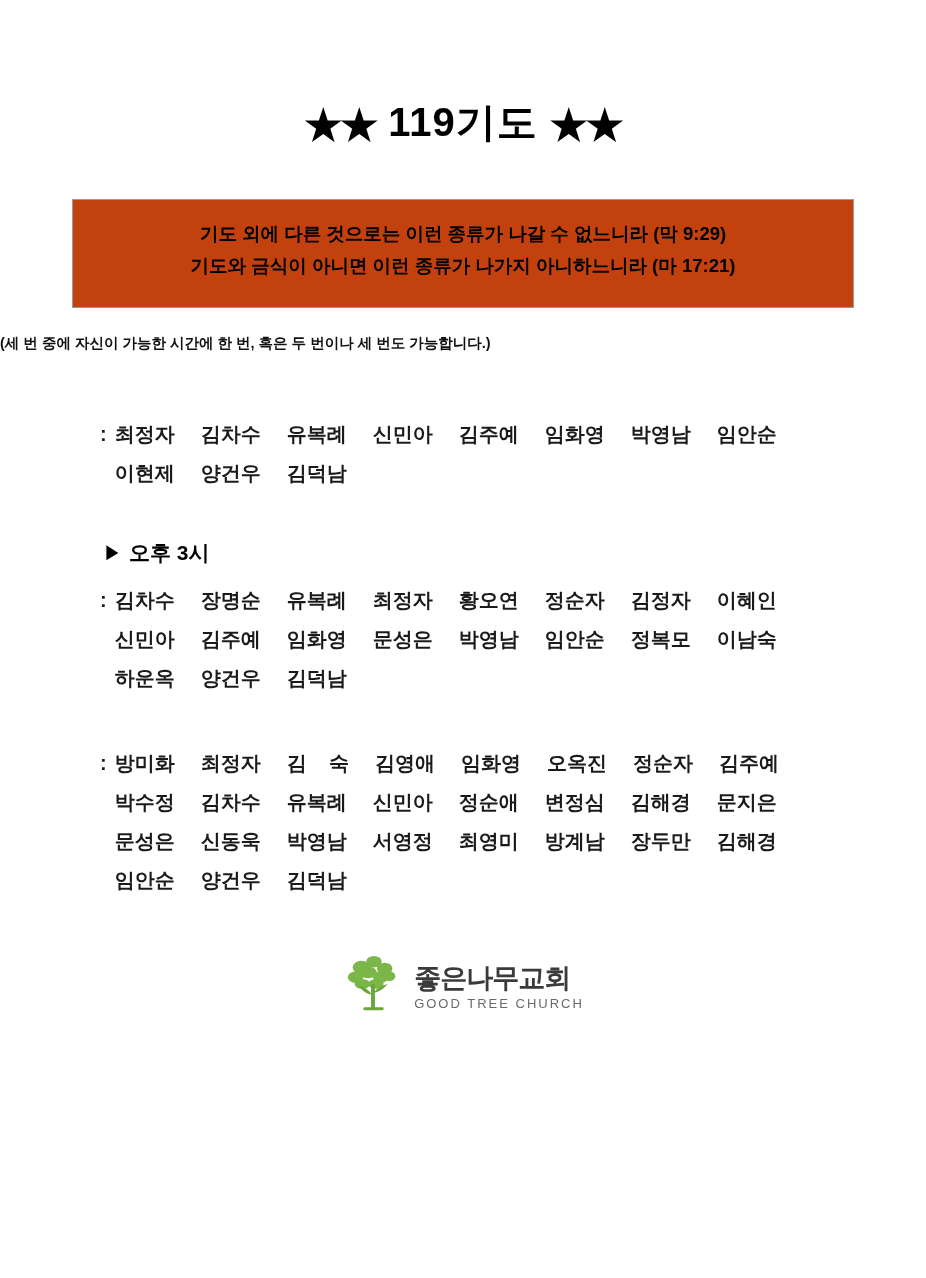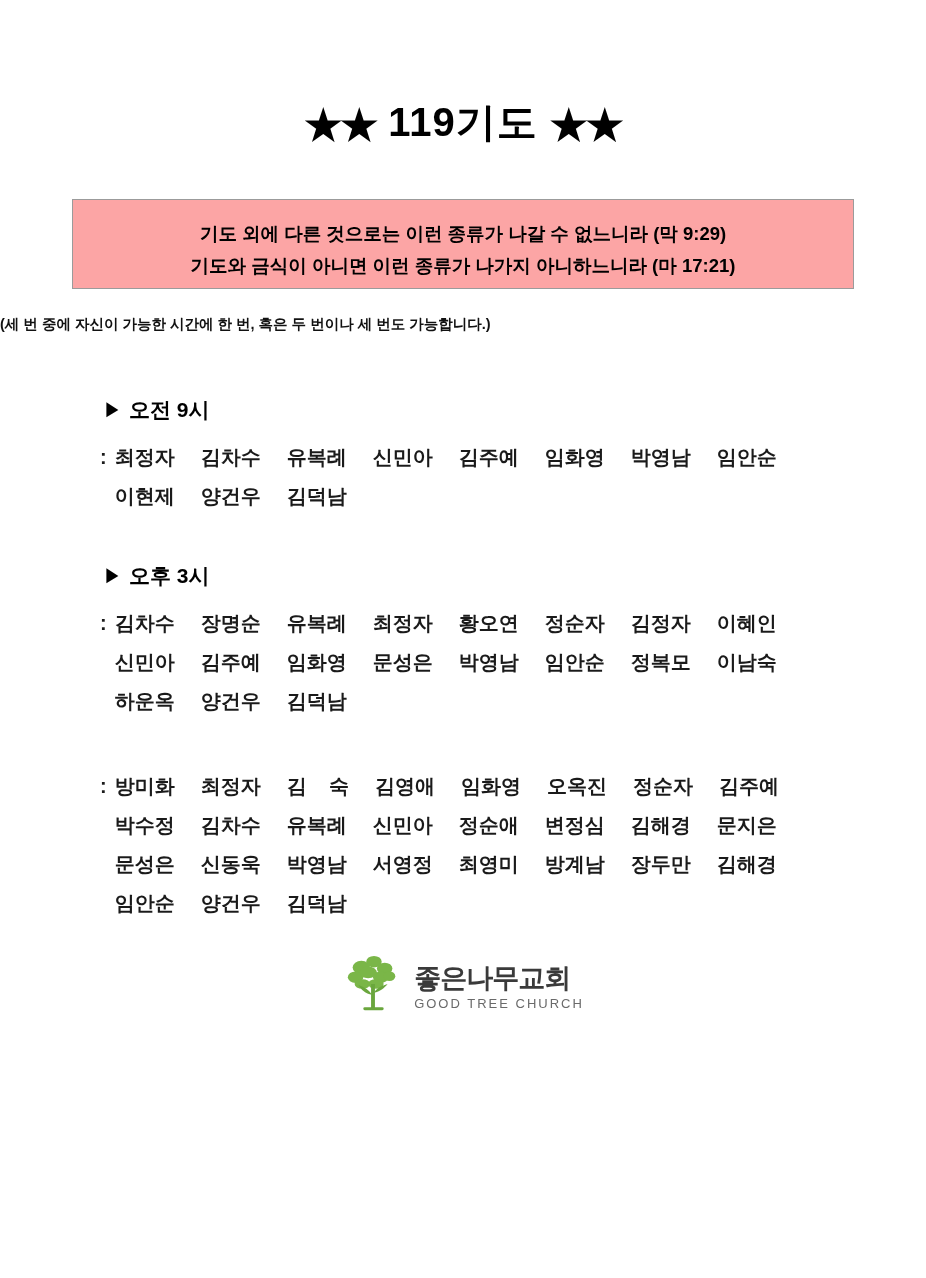--- a/index.html
+++ b/index.html
@@ -38,23 +38,23 @@
     vertical-align: -2px;
     letter-spacing: -2px;
   }
   .title .star-left { margin-right: 12px; }
   .title .star-right { margin-left: 12px; }
 
   
   .verse-box {
     margin: 52px 72px 0 72px;
     border: 1px solid #9b9b9b;
-    padding: 18px 10px 5px 10px;
+    padding: 18px 10px 24px 10px;
     text-align: center;
-    background: #fca5a5;
+    background: #c2410c;
   }
   .verse-line {
     font-size: 18.5px;
     font-weight: bold;
     line-height: 1.75;
     color: #000;
   }
 
   .note {
     font-size: 14.5px;
@@ -147,23 +147,20 @@
   <div class="verse-box">
     <div class="verse-line">기도 외에 다른 것으로는 이런 종류가 나갈 수 없느니라 (막 9:29)</div>
     <div class="verse-line">기도와 금식이 아니면 이런 종류가 나가지 아니하느니라 (마 17:21)</div>
   </div>
 
   <div class="note">(세 번 중에 자신이 가능한 시간에 한 번, 혹은 두 번이나 세 번도 가능합니다.)</div>
 
   <div class="sections">
 
     <div class="section">
-      <div class="section-head">
-        <span class="tri">▶</span><span>오전 9시</span>
-      </div>
       <div class="names-wrap">
         <span class="colon">:</span>
         <div class="names">
           <span class="name">최정자</span>
           <span class="name">김차수</span>
           <span class="name">유복례</span>
           <span class="name">신민아</span>
           <span class="name">김주예</span>
           <span class="name">임화영</span>
           <span class="name">박영남</span>

